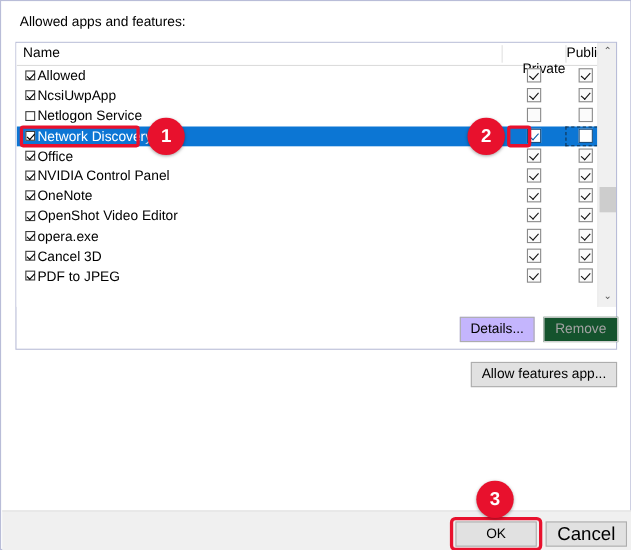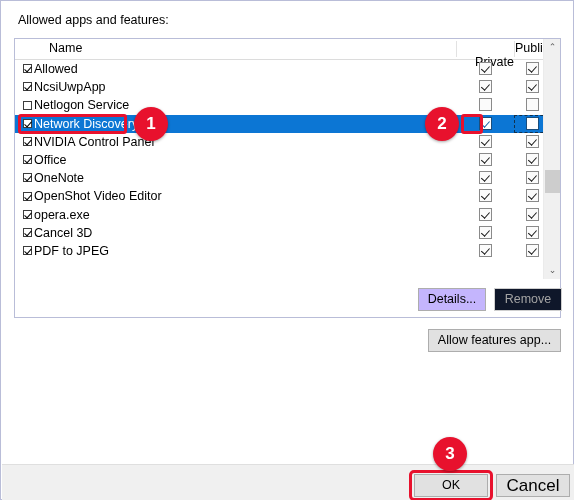--- a/index.html
+++ b/index.html
@@ -65,21 +65,20 @@
   .lv-header {
     position: relative;
     height: 20px;
     border-bottom: 1px solid #dcdcdc;
     background: #ffffff;
   }
   .lv-header .h-name {
     position: absolute;
     left: 6px; top: 2px;
     font-size: 12.5px;
-    margin-left: 28px;
   }
   .lv-header .h-private {
     position: absolute;
     left: 443px; top: 16px;
     width: 56px;
     text-align: right;
     font-size: 12.5px;
   }
   .lv-header .h-public {
     position: absolute;
@@ -238,21 +237,21 @@
     border: 1px solid #adadad;
     font-size: 12.5px;
     color: #000;
     text-align: center;
     line-height: 21px;
     height: 23px;
     font-family: "Liberation Sans", sans-serif;
   }
   .btn.disabled {
     color: #a3a3a3;
-    background: #0f172a;
+    background: #14532d;
     border-color: #cfcfcf;
   }
   #btn-details {
     left: 403px;
     top: 249px;
     width: 68px;
   }
   #btn-remove {
     left: 479px;
     top: 249px;
@@ -408,30 +407,30 @@
             <span class="r-name"><span class="cbx checked"></span><span>Network Discovery</span></span>
             <div class="focus-rect"></div>
             <div class="cb-col cb-private">
               <div class="gcbx checked"></div>
             </div>
             <div class="cb-col cb-public">
               <div class="gcbx unchecked"></div>
             </div>
           </div>
           <div class="row">
+            <span class="r-name"><span class="cbx checked"></span><span>Office</span></span>
+            <div class="cb-col cb-private">
+              <div class="gcbx checked"></div>
+            </div>
+            <div class="cb-col cb-public">
+              <div class="gcbx checked"></div>
+            </div>
+          </div>
+          <div class="row">
             <span class="r-name"><span class="cbx checked"></span><span>NVIDIA Control Panel</span></span>
-            <div class="cb-col cb-private">
-              <div class="gcbx checked"></div>
-            </div>
-            <div class="cb-col cb-public">
-              <div class="gcbx checked"></div>
-            </div>
-          </div>
-          <div class="row">
-            <span class="r-name"><span class="cbx checked"></span><span>Office</span></span>
             <div class="cb-col cb-private">
               <div class="gcbx checked"></div>
             </div>
             <div class="cb-col cb-public">
               <div class="gcbx checked"></div>
             </div>
           </div>
           <div class="row">
             <span class="r-name"><span class="cbx checked"></span><span>OneNote</span></span>
             <div class="cb-col cb-private">

